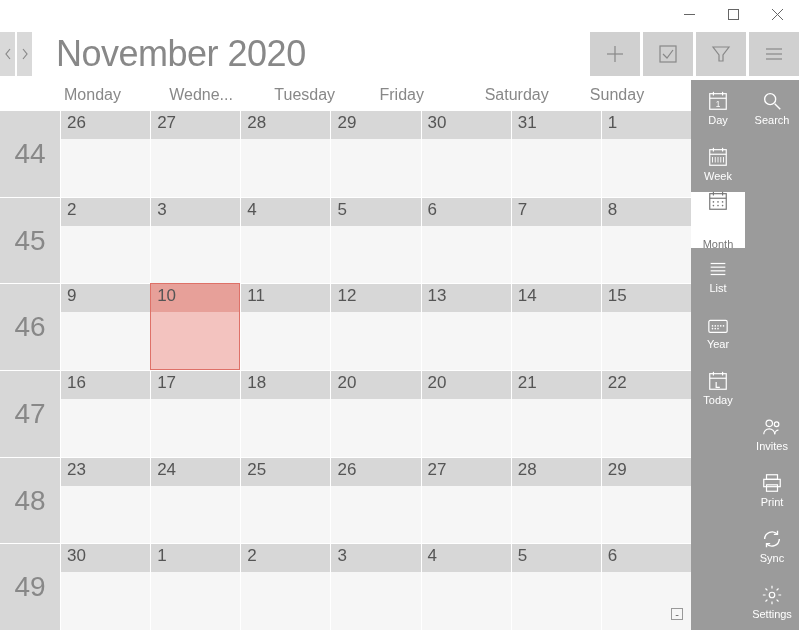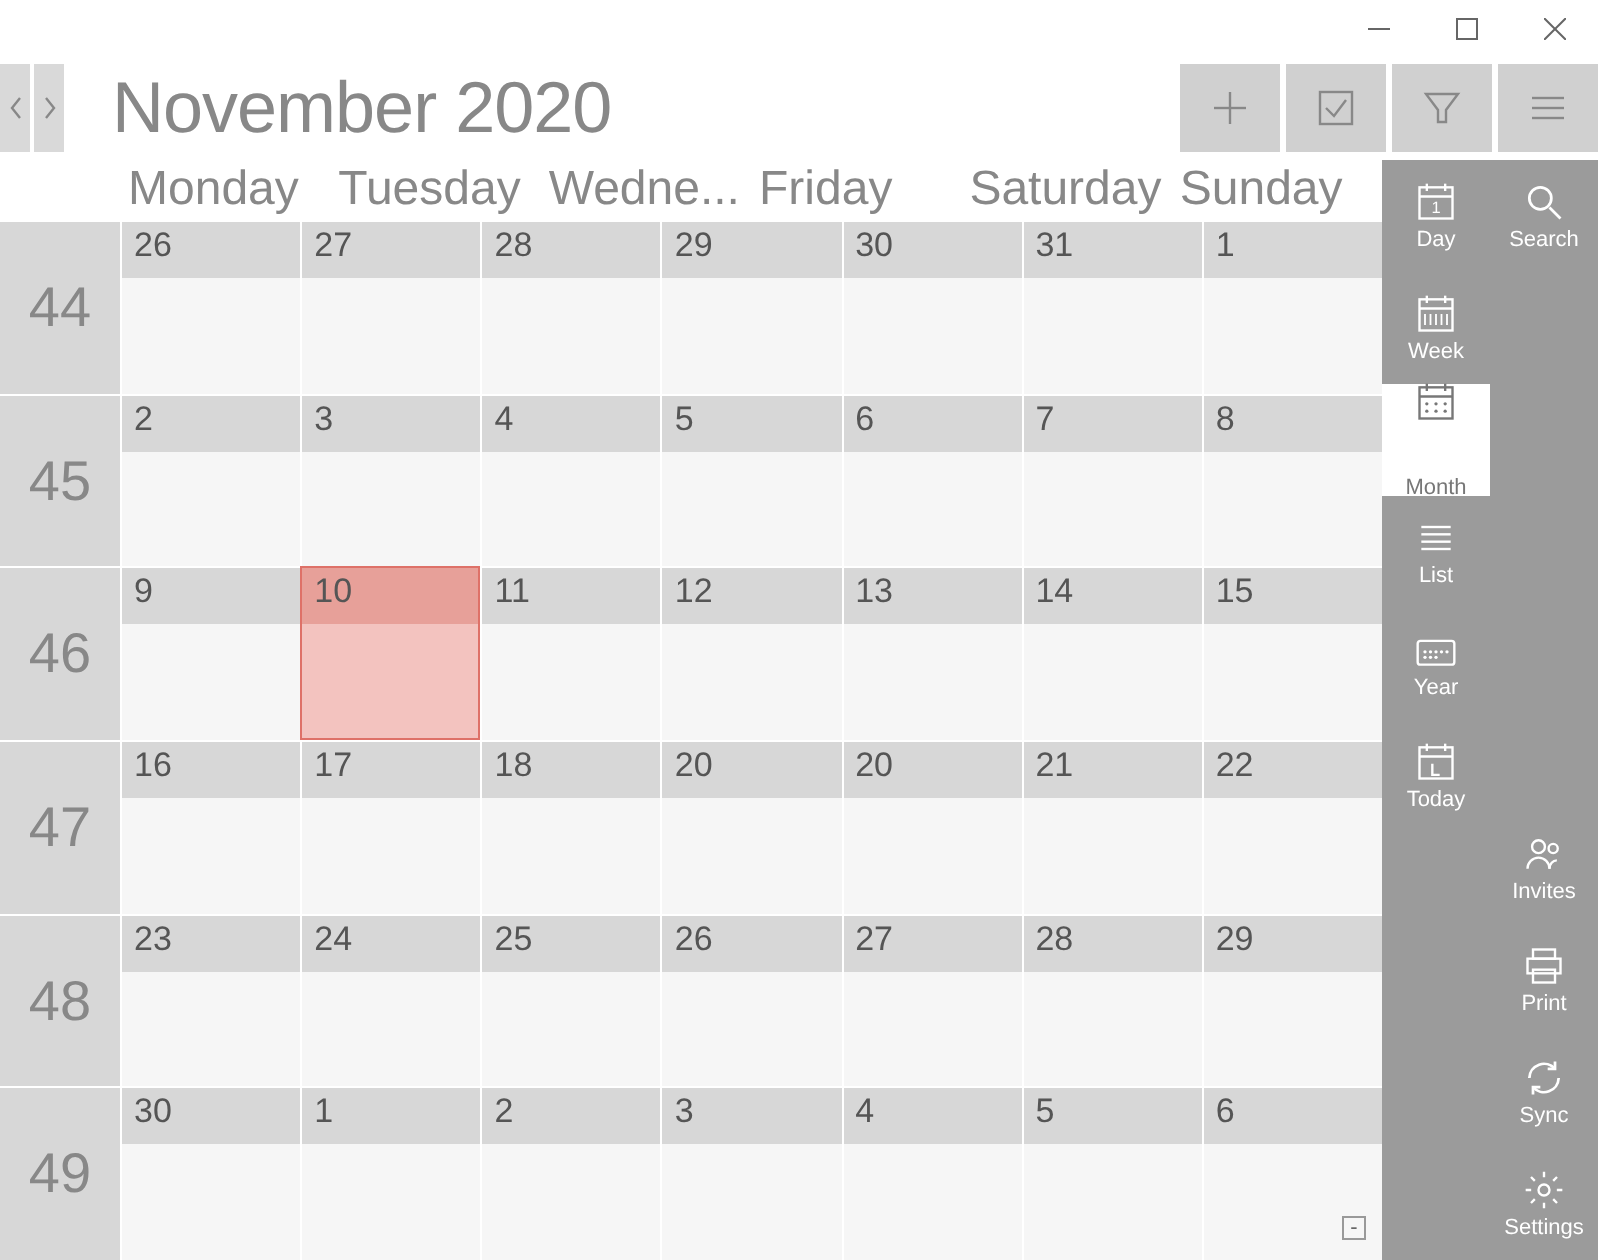--- a/index.html
+++ b/index.html
@@ -9,21 +9,21 @@
 .titlebar-btn svg { width: 11px; height: 11px; }
 .toolbar { height: 52px; display: flex; align-items: center; background: #fff; }
 .nav-btn { width: 15px; height: 44px; background: #d9d9d9; display: flex; align-items: center; justify-content: center; margin-right: 2px; color: #888; font-size: 14px; }
 .title { font-size: 36px; font-weight: 300; color: #888; margin-left: 22px; flex: 1; letter-spacing: -0.5px; }
 .tool-btn { width: 50px; height: 44px; background: #d0d0d0; display: flex; align-items: center; justify-content: center; margin-left: 3px; color: #888; }
 .tool-btn svg { width: 20px; height: 20px; }
 .content { display: flex; height: 550px; }
 .calendar { flex: 1; display: flex; flex-direction: column; }
 .header-row { display: flex; height: 30px; }
 .week-spacer { width: 60px; }
-.day-head { flex: 1; font-size: 24px; color: #888; padding-left: 4px; display: flex; align-items: center; overflow: hidden; white-space: nowrap; }
+.day-head { flex: 1; font-size: 16px; color: #888; padding-left: 4px; display: flex; align-items: center; overflow: hidden; white-space: nowrap; }
 .grid-row { display: flex; flex: 1; }
 .week-num { width: 60px; background: #d7d7d7; display: flex; align-items: center; justify-content: center; font-size: 28px; color: #888; font-weight: 300; border-top: 1px solid #fff; }
 .day-cell { flex: 1; background: #f6f6f6; border-top: 1px solid #fff; border-left: 1px solid #fff; display: flex; flex-direction: column; }
 .day-num { background: #d7d7d7; padding: 2px 6px; font-size: 17px; color: #555; height: 28px; }
 .day-body { flex: 1; background: #f6f6f6; }
 .day-cell.today { background: #f3c3bf; outline: 1px solid #de7168; outline-offset: -1px; position: relative; z-index: 1; }
 .day-cell.today .day-num { background: #e7a099; }
 .day-cell.today .day-body { background: #f3c3bf; }
 .sidebars { display: flex; }
 .side-col { width: 54px; background: #9b9b9b; display: flex; flex-direction: column; }
@@ -91,22 +91,22 @@
         <line x1="2" y1="15" x2="18" y2="15" stroke="currentColor" stroke-width="1.2"></line>
       </svg>
     </div>
 </div>
 
 <div class="content">
   <div class="calendar">
     <div class="header-row" id="header-row">
       <div class="week-spacer"></div>
     <div class="day-head">Monday</div>
+        <div class="day-head">Wedne...</div>
         <div class="day-head">Tuesday</div>
-        <div class="day-head">Wedne...</div>
         <div class="day-head">Friday</div>
         <div class="day-head">Saturday</div>
         <div class="day-head">Sunday</div>
       </div>
     <div id="grid" style="flex:1;display:flex;flex-direction:column">
         <div class="grid-row">
           <div class="week-num">44</div>
           <div class="day-cell">
             <div class="day-num">26</div>
             <div class="day-body"></div>

